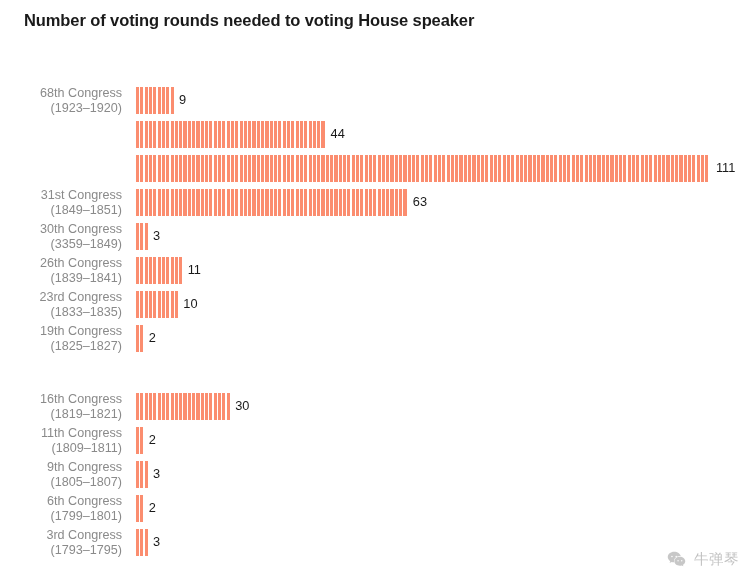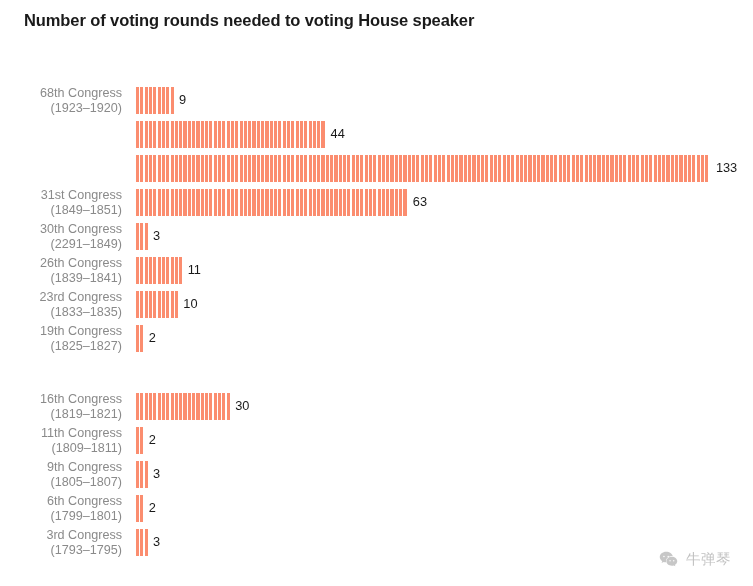--- a/index.html
+++ b/index.html
@@ -81,21 +81,21 @@
   .bar-value {
     position: absolute;
     top: 8px;
     font-size: 12.8px;
     color: #1a1a1a;
     white-space: nowrap;
   }
 
   #watermark {
     position: absolute;
-    right: 22px;
+    right: 14px;
     bottom: 16px;
     display: flex;
     align-items: center;
     gap: 7px;
     opacity: 0.55;
   }
   #watermark .wechat-ic {
     width: 21px;
     height: 21px;
     flex: 0 0 auto;
@@ -310,21 +310,21 @@
           <div class="bar-seg" style="width: 3.18px; margin-right: 1.15px;"></div>
           <div class="bar-seg" style="width: 3.18px; margin-right: 1.15px;"></div>
           <div class="bar-seg" style="width: 3.18px; margin-right: 1.15px;"></div>
           <div class="bar-seg" style="width: 3.18px; margin-right: 1.15px;"></div>
           <div class="bar-seg" style="width: 3.18px; margin-right: 1.15px;"></div>
           <div class="bar-seg" style="width: 3.18px; margin-right: 1.15px;"></div>
           <div class="bar-seg" style="width: 3.18px; margin-right: 1.15px;"></div>
           <div class="bar-seg" style="width: 3.18px; margin-right: 1.15px;"></div>
           <div class="bar-seg" style="width: 3.18px; margin-right: 1.15px;"></div>
         </div>
-        <div class="bar-value" style="left: 715.89px;">133</div>
+        <div class="bar-value" style="left: 715.89px;">111</div>
       </div>
       <div class="bar-row" style="top: 136px;">
         <div class="row-label" style="top: 2px;">31st Congress
 (1849–1851)</div>
         <div class="bar-wrap" style="width: 272.79px;">
           <div class="bar-seg" style="width: 3.18px; margin-right: 1.15px;"></div>
           <div class="bar-seg" style="width: 3.18px; margin-right: 1.15px;"></div>
           <div class="bar-seg" style="width: 3.18px; margin-right: 1.15px;"></div>
           <div class="bar-seg" style="width: 3.18px; margin-right: 1.15px;"></div>
           <div class="bar-seg" style="width: 3.18px; margin-right: 1.15px;"></div>
@@ -384,21 +384,21 @@
           <div class="bar-seg" style="width: 3.18px; margin-right: 1.15px;"></div>
           <div class="bar-seg" style="width: 3.18px; margin-right: 1.15px;"></div>
           <div class="bar-seg" style="width: 3.18px; margin-right: 1.15px;"></div>
           <div class="bar-seg" style="width: 3.18px; margin-right: 1.15px;"></div>
           <div class="bar-seg" style="width: 3.18px; margin-right: 1.15px;"></div>
         </div>
         <div class="bar-value" style="left: 412.79px;">63</div>
       </div>
       <div class="bar-row" style="top: 170px;">
         <div class="row-label" style="top: 2px;">30th Congress
-(2291–1849)</div>
+(3359–1849)</div>
         <div class="bar-wrap" style="width: 12.99px;">
           <div class="bar-seg" style="width: 3.18px; margin-right: 1.15px;"></div>
           <div class="bar-seg" style="width: 3.18px; margin-right: 1.15px;"></div>
           <div class="bar-seg" style="width: 3.18px; margin-right: 1.15px;"></div>
         </div>
         <div class="bar-value" style="left: 152.99px;">3</div>
       </div>
       <div class="bar-row" style="top: 204px;">
         <div class="row-label" style="top: 2px;">26th Congress
 (1839–1841)</div>

